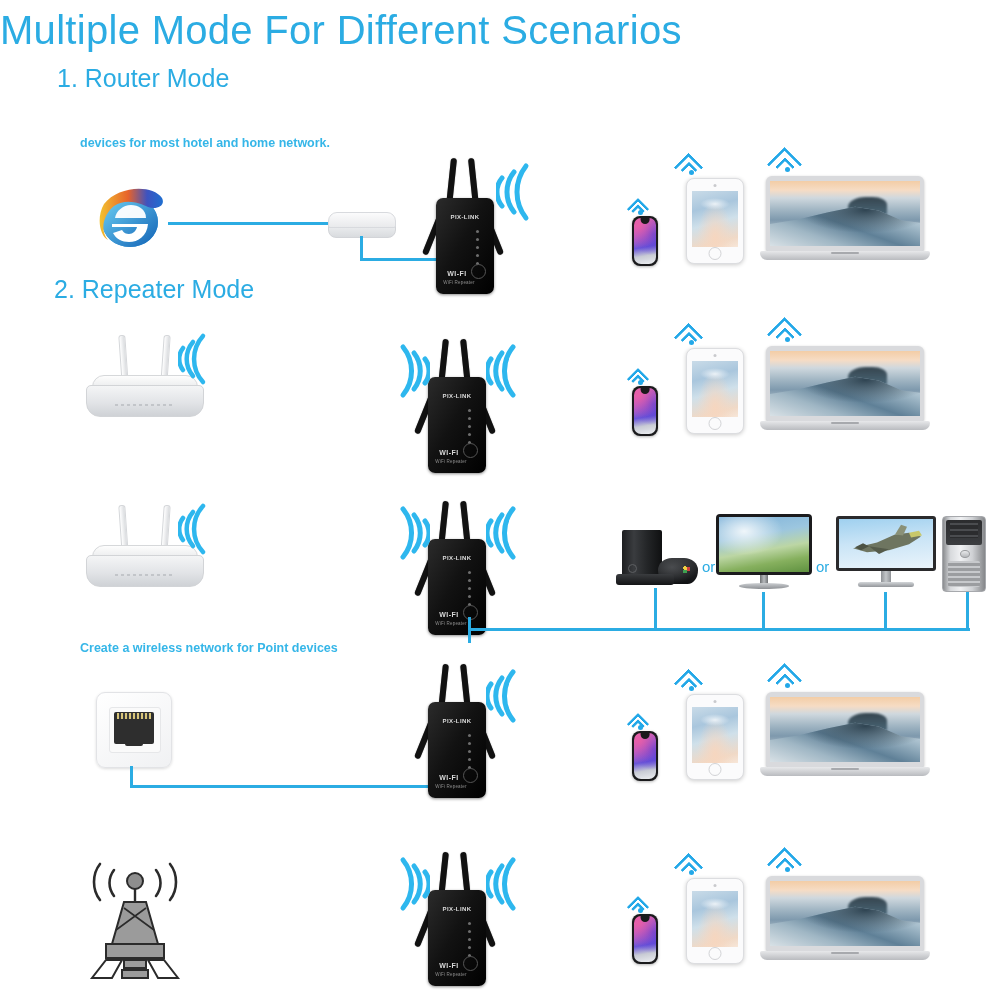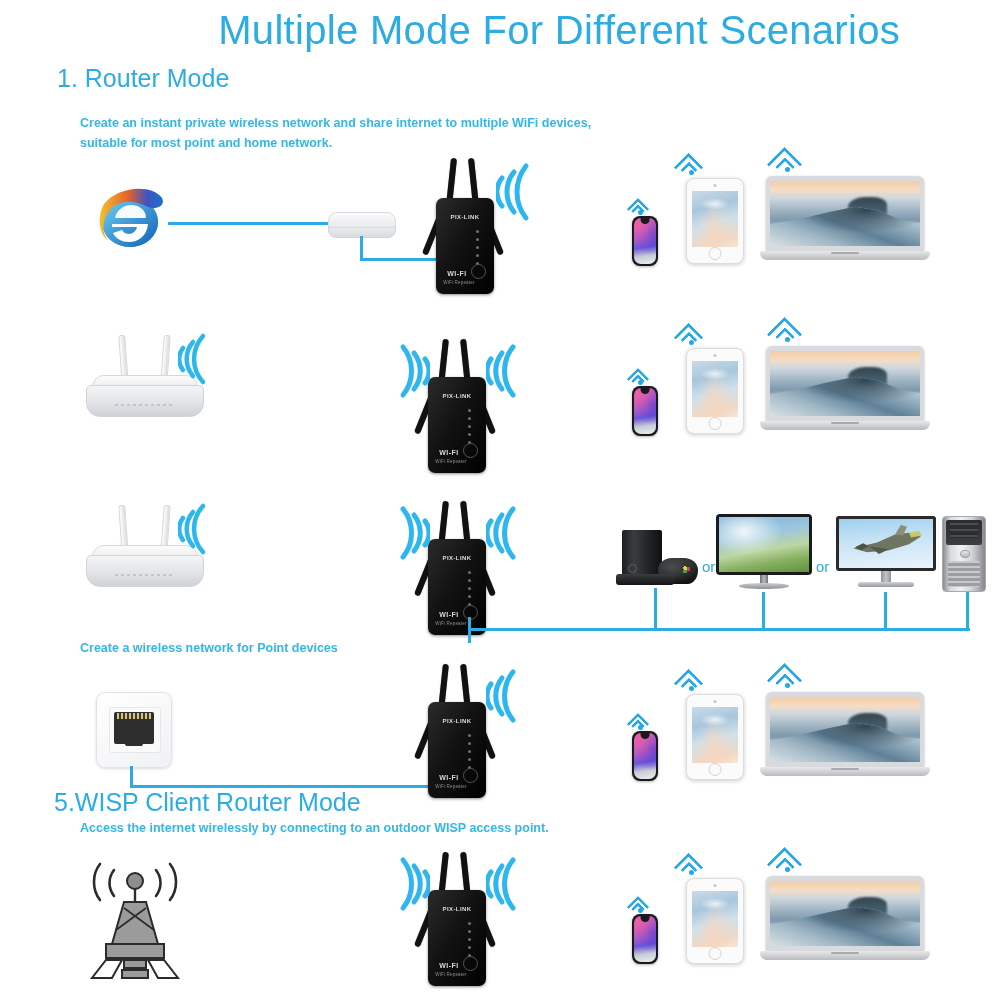--- a/index.html
+++ b/index.html
@@ -8,21 +8,21 @@
     background:#ffffff;
     font-family:"Liberation Sans", sans-serif;
     overflow:hidden;
     position:relative;
   }
   .page{position:relative;width:1000px;height:1000px;}
 
   
   .title{
     position:absolute;left:0;top:8px;width:900px;
-    text-align:right;
+    text-align:left;
     font-size:40px;
     font-weight:400;
     color:#2BACE3;
     letter-spacing:.3px;
     white-space:nowrap;
   }
   .logo{
     position:absolute;left:948px;top:4px;width:52px;height:96px;
   }
   .logo .mark{position:relative;width:52px;height:72px;}
@@ -353,22 +353,21 @@
 </style>
 </head>
 <body>
 
 <div class="page">
 
   <div class="title">Multiple Mode For Different Scenarios</div>
 
 
   <div class="sec-h" style="left:57px;top:64px;">1. Router Mode</div>
-  <div class="sec-d" style="left:80px;top:116px;">Create an instant private wireless network and share internet to multiple WiFi devices,</div>
-  <div class="sec-d" style="left:80px;top:136px;">suitable for most point and home network.</div>
+  <div class="sec-d" style="left:80px;top:136px;">devices for most hotel and home network.</div>
 
   <div class="ie" style="left:96px;top:188px;width:72px;height:66px;">
     <svg width="72" height="66" viewBox="0 0 72 66">
       <ellipse cx="34" cy="34" rx="28" ry="25" fill="#1E8BD6"></ellipse>
       <ellipse cx="34" cy="34" rx="28" ry="25" fill="url(#ieg)"></ellipse>
       <defs>
         <linearGradient id="ieg" x1="0" y1="0" x2="1" y2="1">
           <stop offset="0" stop-color="#6FD3F5"></stop>
             <stop offset="1" stop-color="#1161B5"></stop>
         </linearGradient>
@@ -453,20 +452,21 @@
   <div class="laptop" style="left:766px;top:176px;width:158px;height:96px;">
     <div class="lp-lid">
       <div class="lp-screen">
         <div class="crest"></div>
         <div class="wave"></div>
       </div>
     </div>
     <div class="lp-base"></div>
   </div>
 
+  <div class="sec-h" style="left:54px;top:275px;">2. Repeater Mode</div>
 
   <div class="hrouter" style="left:86px;top:335px;width:118px;height:82px;">
     <div class="hr-ant" style="left:34px;top:0px;height:48px;transform:rotate(-4deg);"></div>
     <div class="hr-ant" style="left:76px;top:0px;height:48px;transform:rotate(4deg);"></div>
     <div class="hr-top"></div>
     <div class="hr-base"></div>
   </div>
   <svg style="position:absolute;left:178px;top:332px;" width="52" height="58" viewBox="0 0 52 58">
     <path d="M5 38 A18 18 0 0 1 5 16" stroke="#2EB7EE" stroke-width="4.5" fill="none" stroke-linecap="round"></path>
     <path d="M15 44 A26 26 0 0 1 15 10" stroke="#2EB7EE" stroke-width="4.5" fill="none" stroke-linecap="round"></path>
@@ -697,22 +697,20 @@
   <div class="laptop" style="left:766px;top:692px;width:158px;height:96px;">
     <div class="lp-lid">
       <div class="lp-screen">
         <div class="crest"></div>
         <div class="wave"></div>
       </div>
     </div>
     <div class="lp-base"></div>
   </div>
 
-  <div class="sec-h" style="left:54px;top:788px;">5.WISP Client Router Mode</div>
-  <div class="sec-d" style="left:80px;top:821px;">Access the internet wirelessly by connecting to an outdoor WISP access point.</div>
 
   <div class="tower" style="left:72px;top:848px;width:126px;height:132px;">
     <svg width="126" height="132" viewBox="0 0 126 132">
       <path d="M28 16 C20 26, 20 42, 28 52" stroke="#2b2b2b" stroke-width="2.6" fill="none" stroke-linecap="round"></path>
       <path d="M42 22 C36 30, 36 40, 42 48" stroke="#2b2b2b" stroke-width="2.6" fill="none" stroke-linecap="round"></path>
       <path d="M84 22 C90 30, 90 40, 84 48" stroke="#2b2b2b" stroke-width="2.6" fill="none" stroke-linecap="round"></path>
       <path d="M98 16 C106 26, 106 42, 98 52" stroke="#2b2b2b" stroke-width="2.6" fill="none" stroke-linecap="round"></path>
       <circle cx="63" cy="33" r="8" fill="#8e8e8e" stroke="#2b2b2b" stroke-width="2"></circle>
       <line x1="63" y1="41" x2="63" y2="54" stroke="#2b2b2b" stroke-width="2.4"></line>
       <polygon points="52,54 74,54 86,96 40,96" fill="#9b9b9b" stroke="#2b2b2b" stroke-width="2"></polygon>

